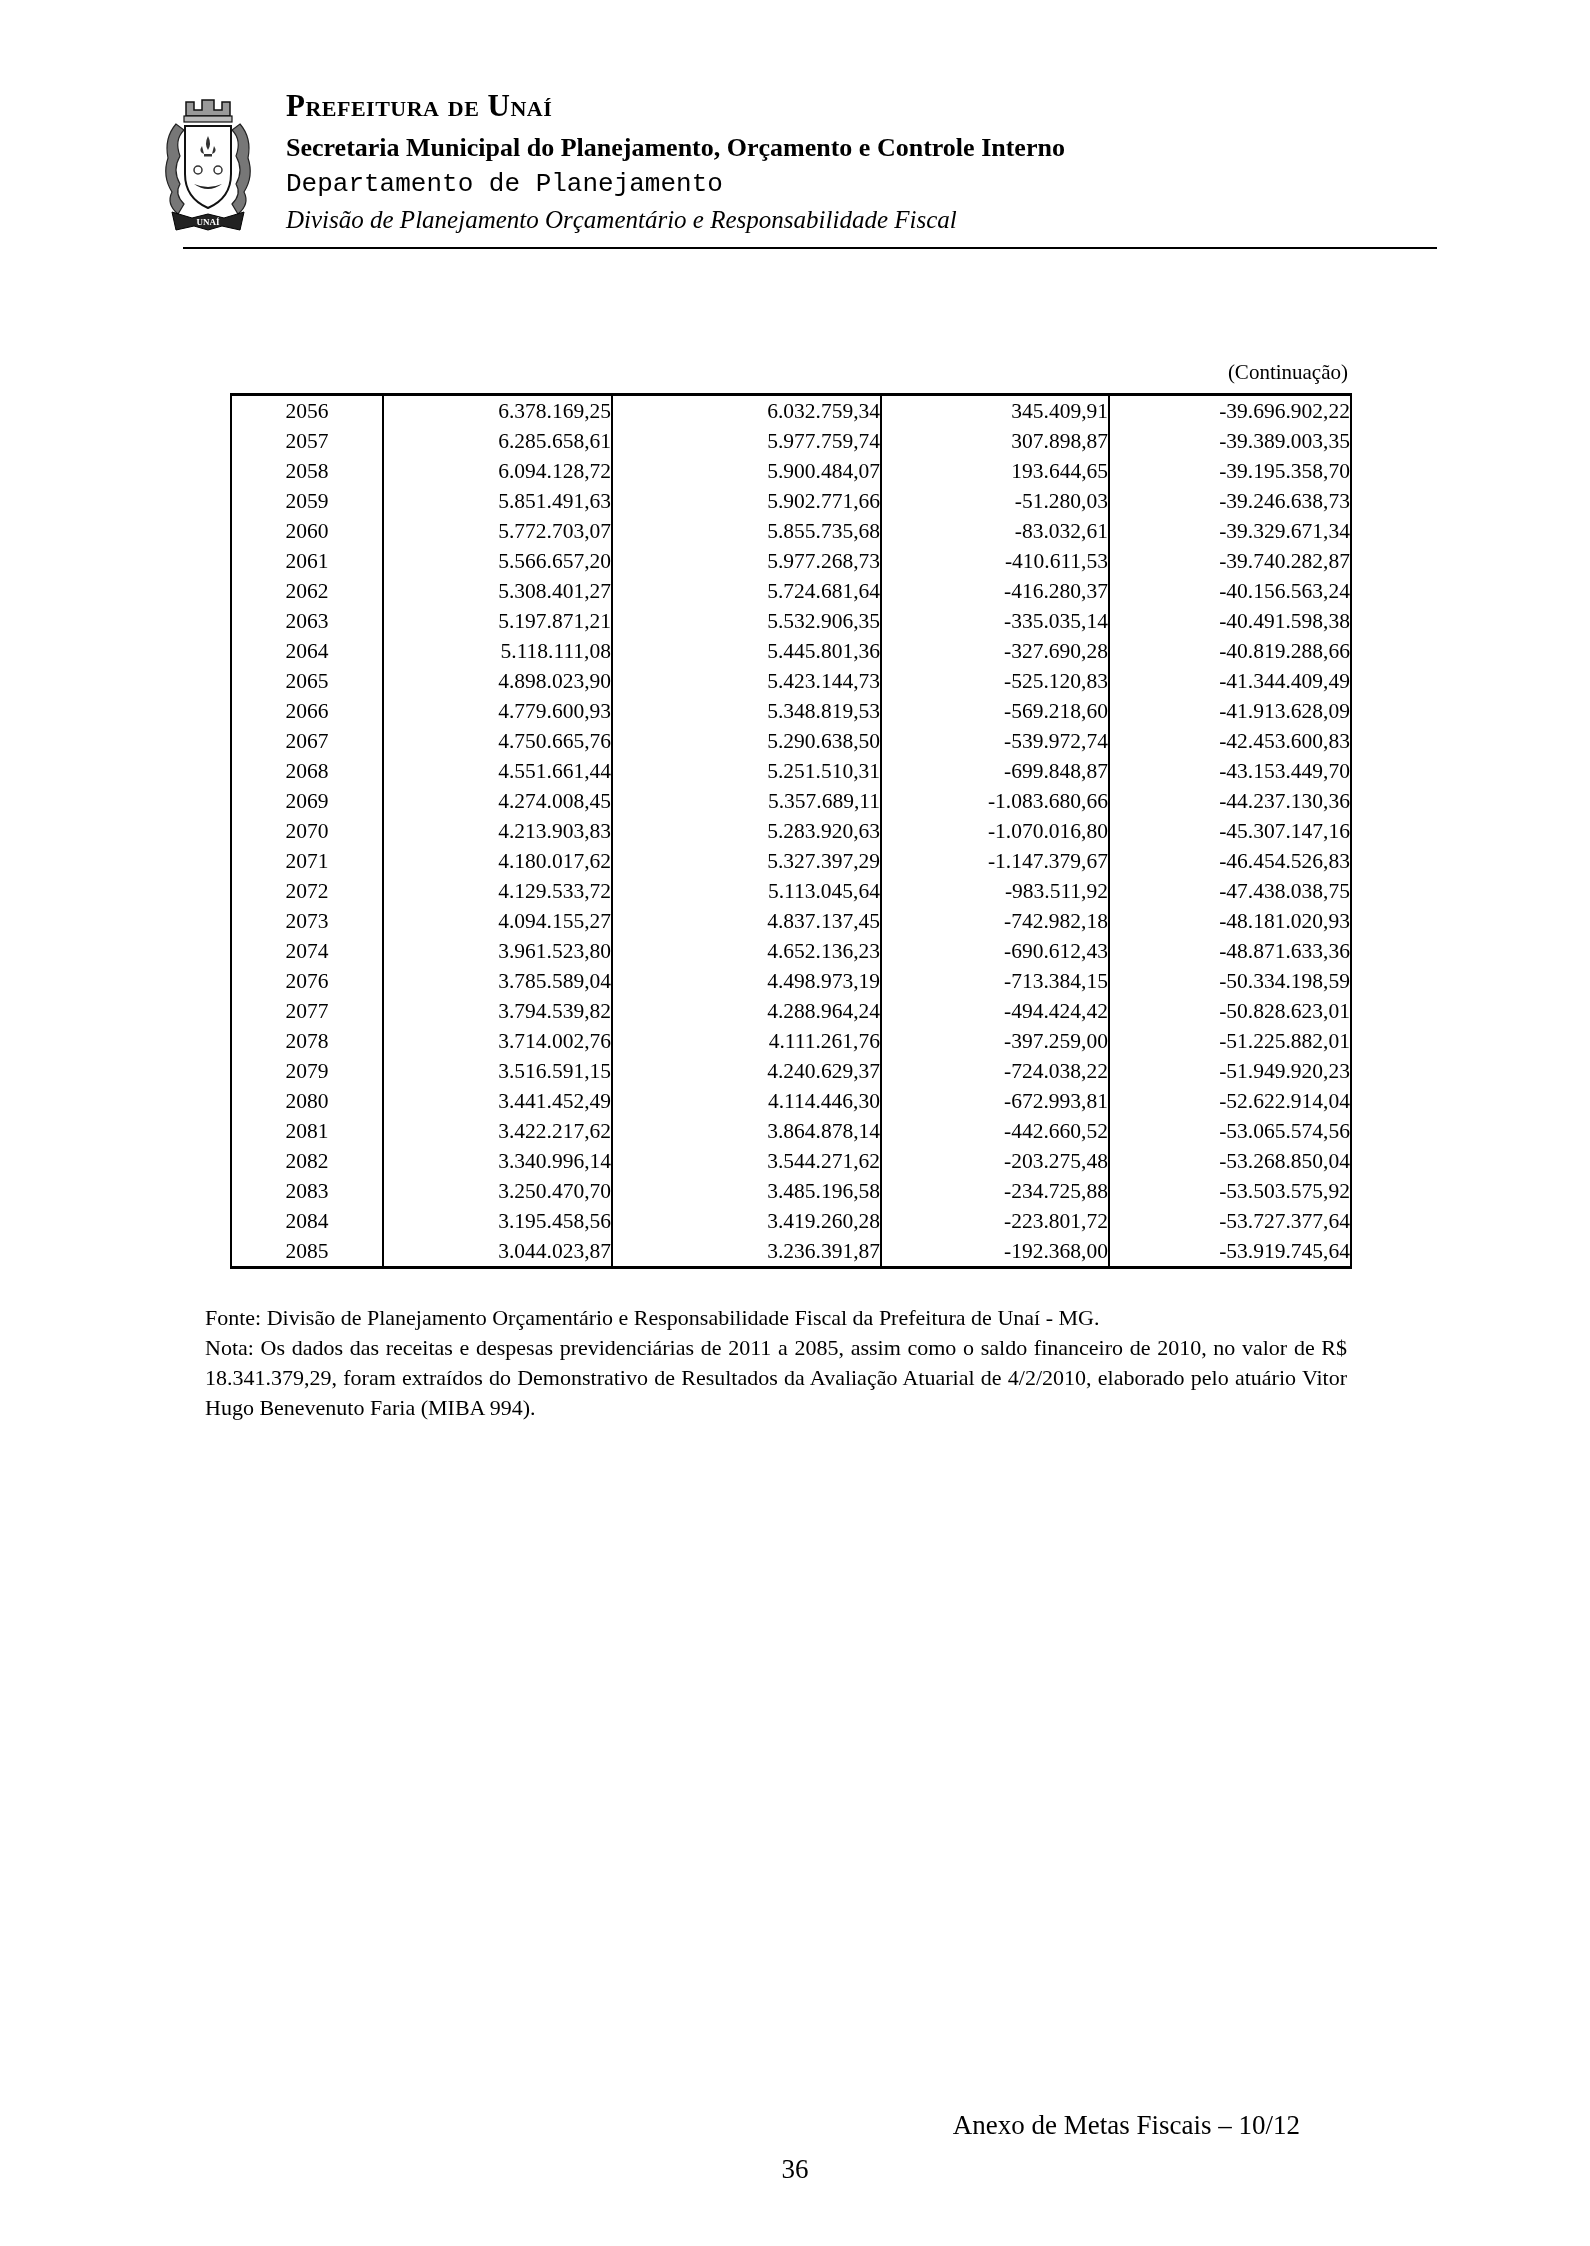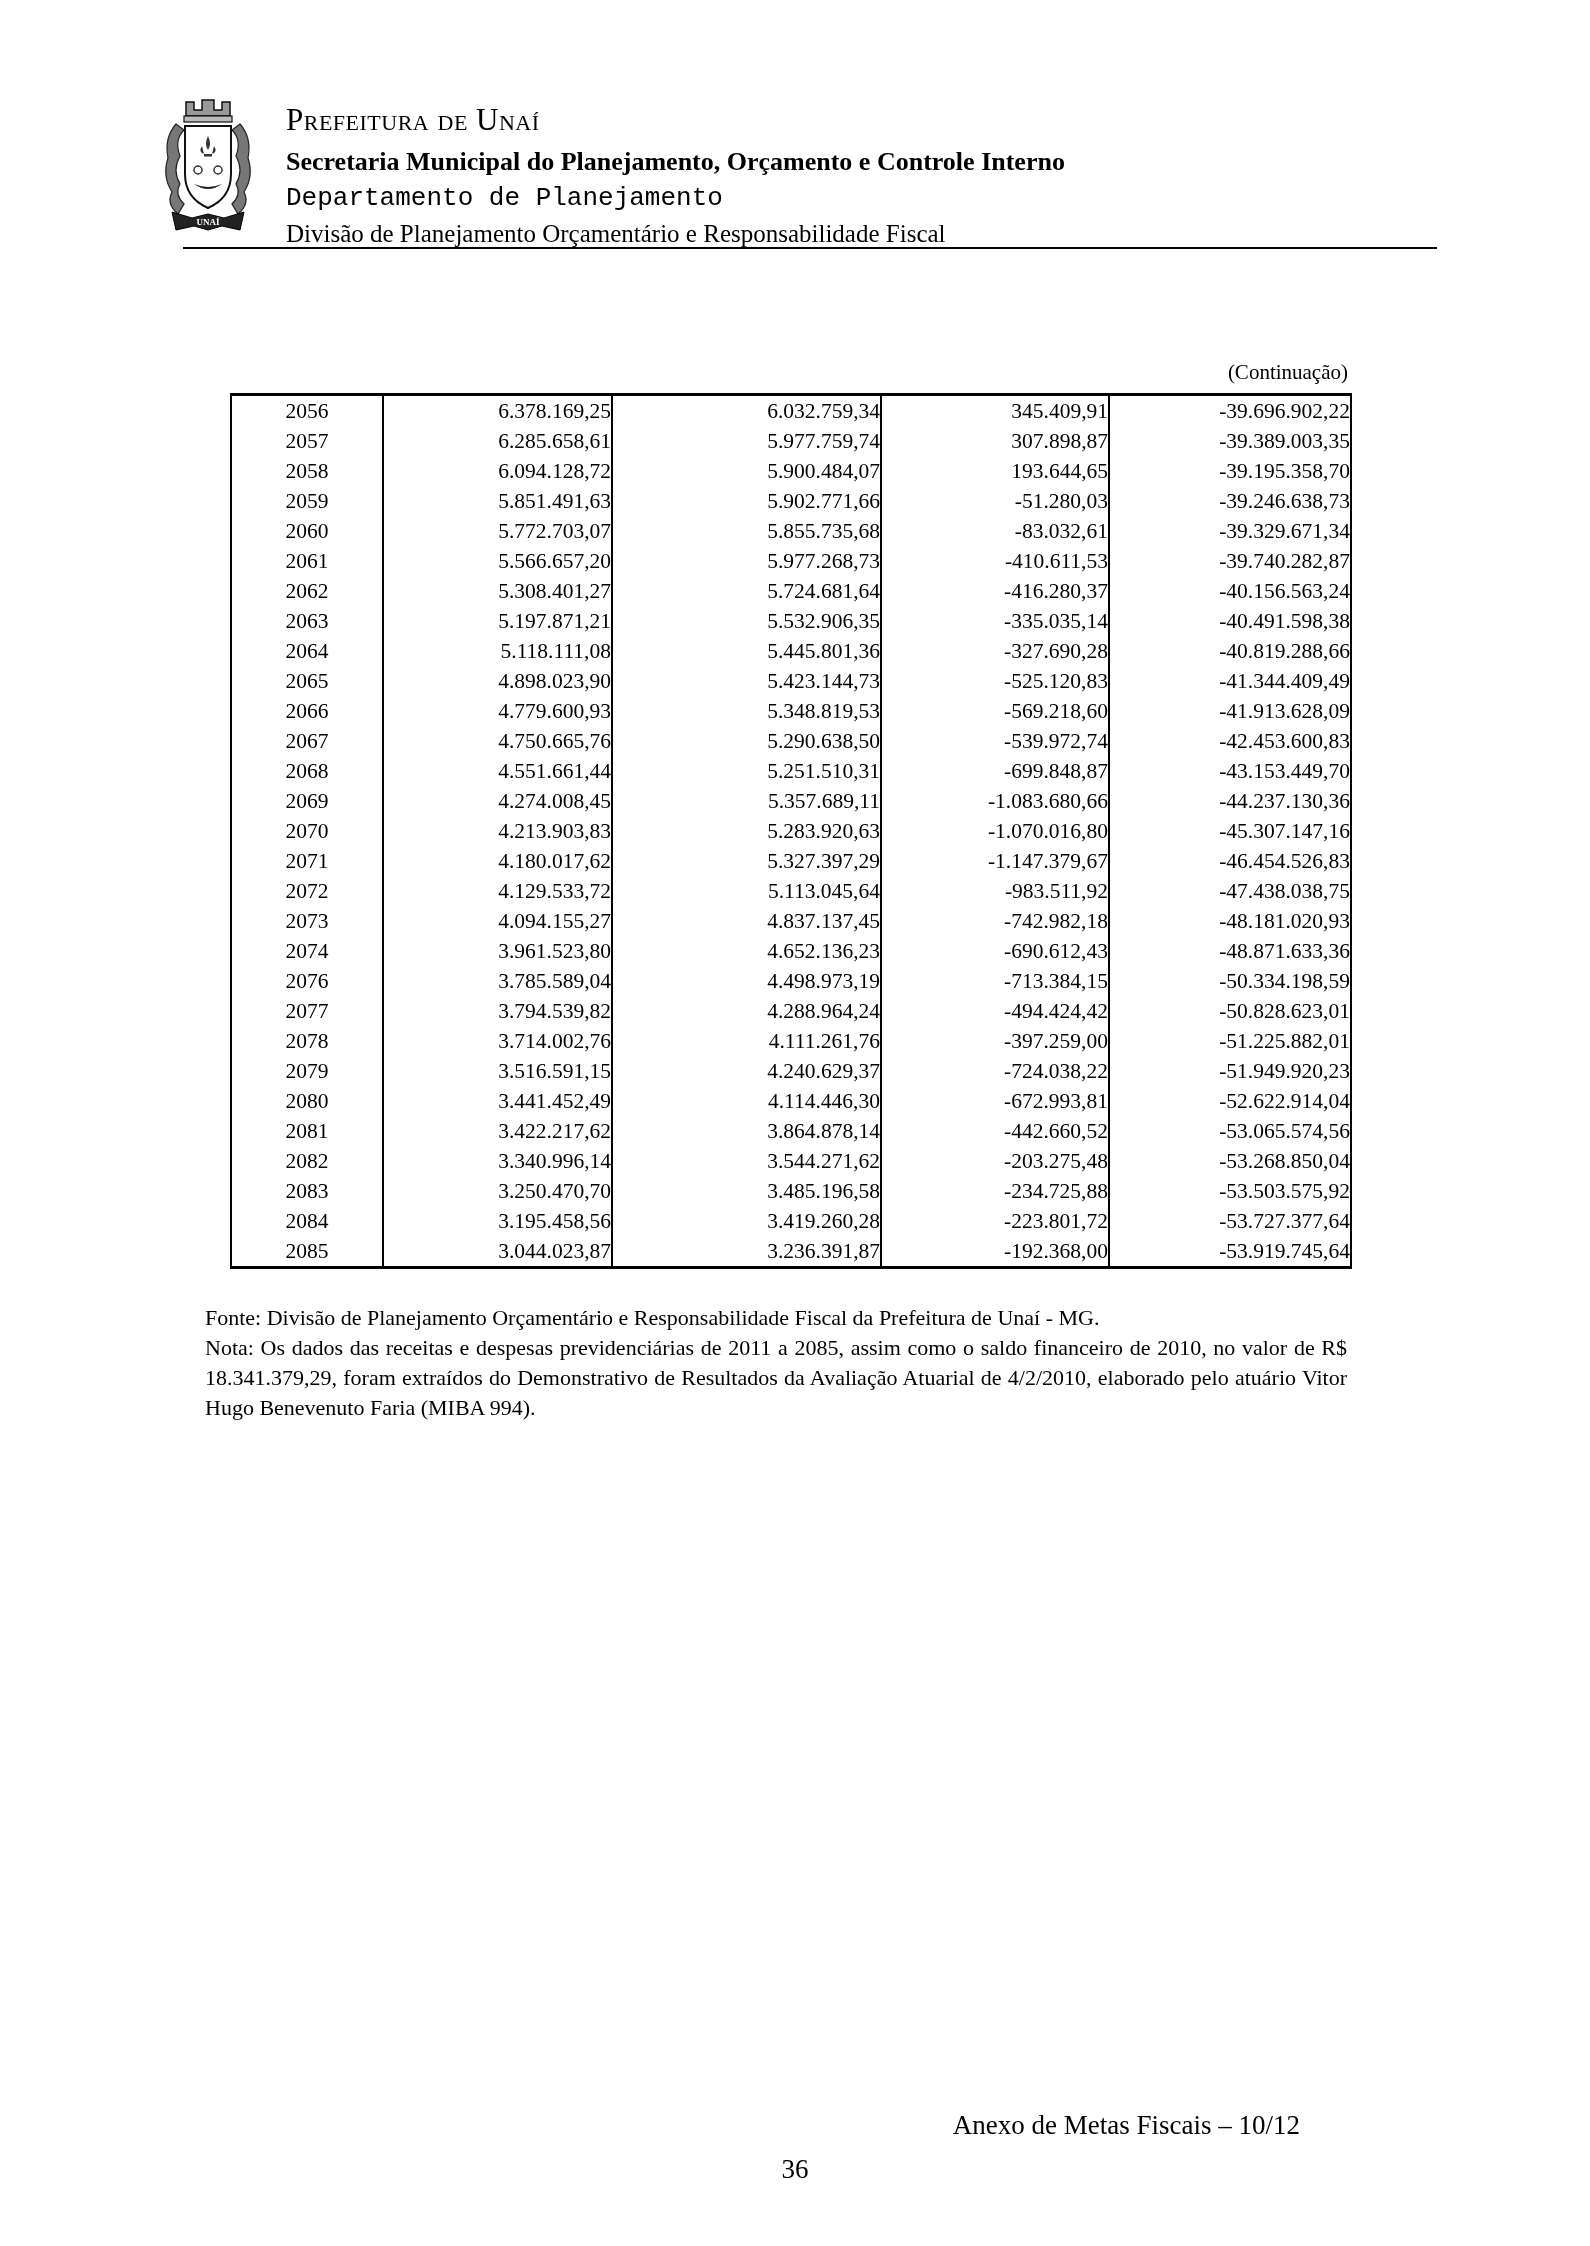--- a/index.html
+++ b/index.html
@@ -6,24 +6,24 @@
   body {
     width:1590px; height:2246px;
     background:#ffffff; color:#000;
     font-family:"Liberation Serif", serif;
   }
   .page { position:relative; width:1590px; height:2246px; background:#fff; overflow:hidden; }
 
   
   .logo-box { position:absolute; left:158px; top:86px; width:100px; height:155px; }
   .header-text { position:absolute; left:286px; top:88px; }
-  .h-title { font-size:31px; font-weight:normal; font-variant:small-caps; letter-spacing:0.5px;margin-top:14px; }
+  .h-title { font-size:31px; font-weight:bold; font-variant:small-caps; letter-spacing:0.5px; }
   .h-secretariat { font-size:26px; font-weight:bold; margin-top:9px; }
   .h-department { font-size:26px; margin-top:6px;font-family:Liberation Mono, monospace; }
-  .h-division { font-size:25px; margin-top:7px; }
+  .h-division { font-size:25px; font-style:italic; margin-top:7px; }
   .header-rule { position:absolute; left:183px; top:247px; width:1254px; height:2px; background:#000; }
 
   
   .continuation { position:absolute; left:230px; top:360px; width:1118px; text-align:right; font-size:21px; }
   table.fiscal { position:absolute; left:230px; top:393px; width:1120px;
     border-collapse:collapse; table-layout:fixed; font-size:21.5px;
     border-top:3px solid #000; border-bottom:3px solid #000;
     border-left:2px solid #000; border-right:2px solid #000; }
   table.fiscal td { height:30px; line-height:30px; padding:0; overflow:hidden; white-space:nowrap; }
   table.fiscal td + td { border-left:2px solid #000; }

